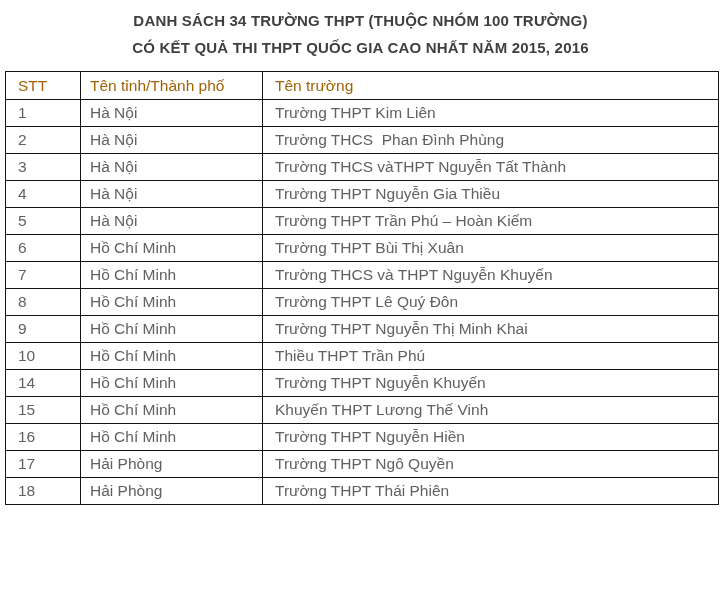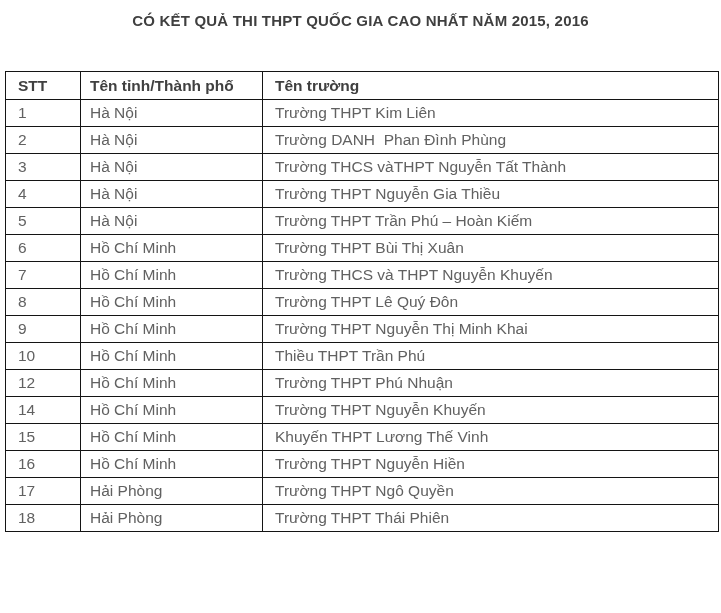--- a/index.html
+++ b/index.html
@@ -35,38 +35,39 @@
   .school-table td {
     border: 1px solid #141414;
     font-size: 15.5px;
     vertical-align: middle;
     overflow: hidden;
     white-space: pre;
   }
   .school-table th {
     height: 27px;
     text-align: left;
-    font-weight: bold;
-    color: #404040;
+    font-weight: normal;
+    color: #a16207;
   }
   .school-table td {
     height: 26px;
     font-weight: normal;
     color: #616161;
   }
   .col-stt  { width: 75px; }
   .col-city { width: 182px; }
   .school-table th:nth-child(1), .school-table td:nth-child(1) { padding: 0 4px 0 12px; }
   .school-table th:nth-child(2), .school-table td:nth-child(2) { padding: 0 4px 0 9px; margin-top: 10px; }
   .school-table th:nth-child(3), .school-table td:nth-child(3) { padding: 0 4px 0 12px; }
 </style>
 </head>
 <body>
 
 <div class="doc-title">
+  <div>DANH SÁCH 34 TRƯỜNG THPT (THUỘC NHÓM 100 TRƯỜNG)</div>
   <div>CÓ KẾT QUẢ THI THPT QUỐC GIA CAO NHẤT NĂM 2015, 2016</div>
 </div>
 
 <table class="school-table">
   <colgroup>
     <col class="col-stt">
     <col class="col-city">
     <col class="col-school">
   </colgroup>
   <thead>
@@ -78,21 +79,21 @@
   </thead>
   <tbody>
       <tr>
         <td>1</td>
         <td>Hà Nội</td>
         <td>Trường THPT Kim Liên</td>
       </tr>
       <tr>
         <td>2</td>
         <td>Hà Nội</td>
-        <td>Trường DANH  Phan Đình Phùng</td>
+        <td>Trường THCS  Phan Đình Phùng</td>
       </tr>
       <tr>
         <td>3</td>
         <td>Hà Nội</td>
         <td>Trường THCS vàTHPT Nguyễn Tất Thành</td>
       </tr>
       <tr>
         <td>4</td>
         <td>Hà Nội</td>
         <td>Trường THPT Nguyễn Gia Thiều</td>
@@ -121,25 +122,20 @@
         <td>9</td>
         <td>Hồ Chí Minh</td>
         <td>Trường THPT Nguyễn Thị Minh Khai</td>
       </tr>
       <tr>
         <td>10</td>
         <td>Hồ Chí Minh</td>
         <td>Thiều THPT Trần Phú</td>
       </tr>
       <tr>
-        <td>12</td>
-        <td>Hồ Chí Minh</td>
-        <td>Trường THPT Phú Nhuận</td>
-      </tr>
-      <tr>
         <td>14</td>
         <td>Hồ Chí Minh</td>
         <td>Trường THPT Nguyễn Khuyến</td>
       </tr>
       <tr>
         <td>15</td>
         <td>Hồ Chí Minh</td>
         <td>Khuyến THPT Lương Thế Vinh</td>
       </tr>
       <tr>

